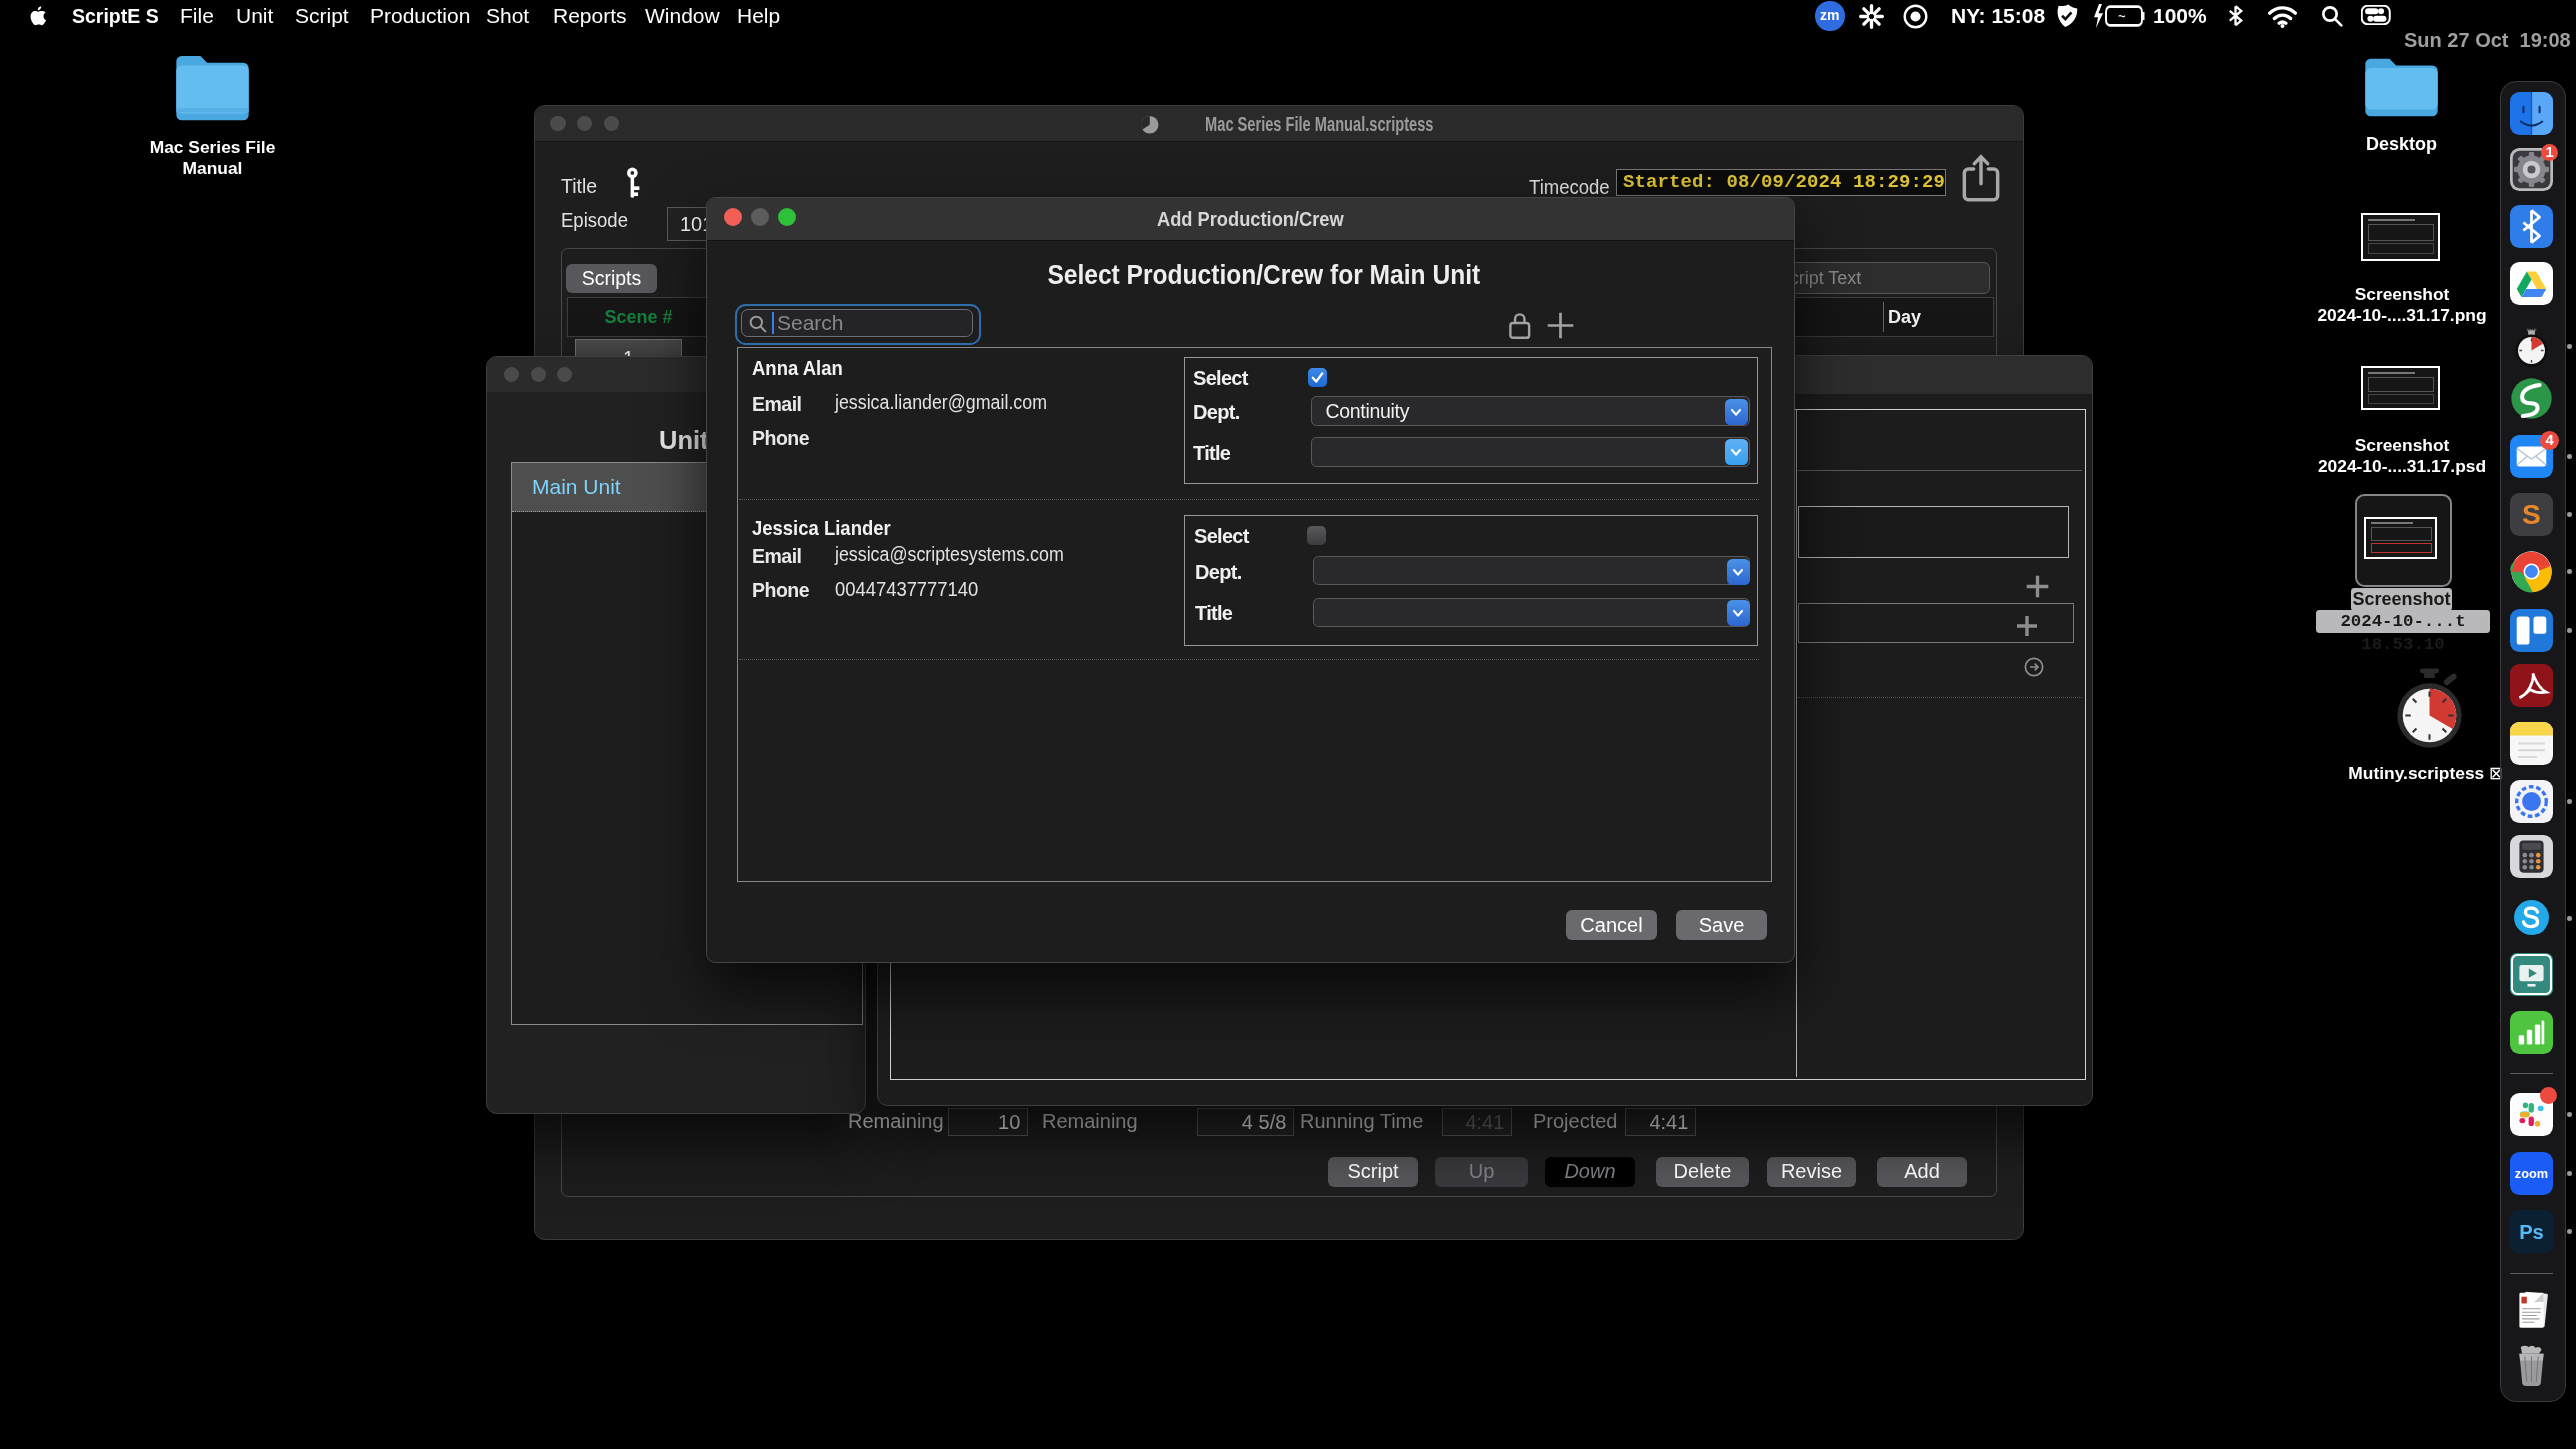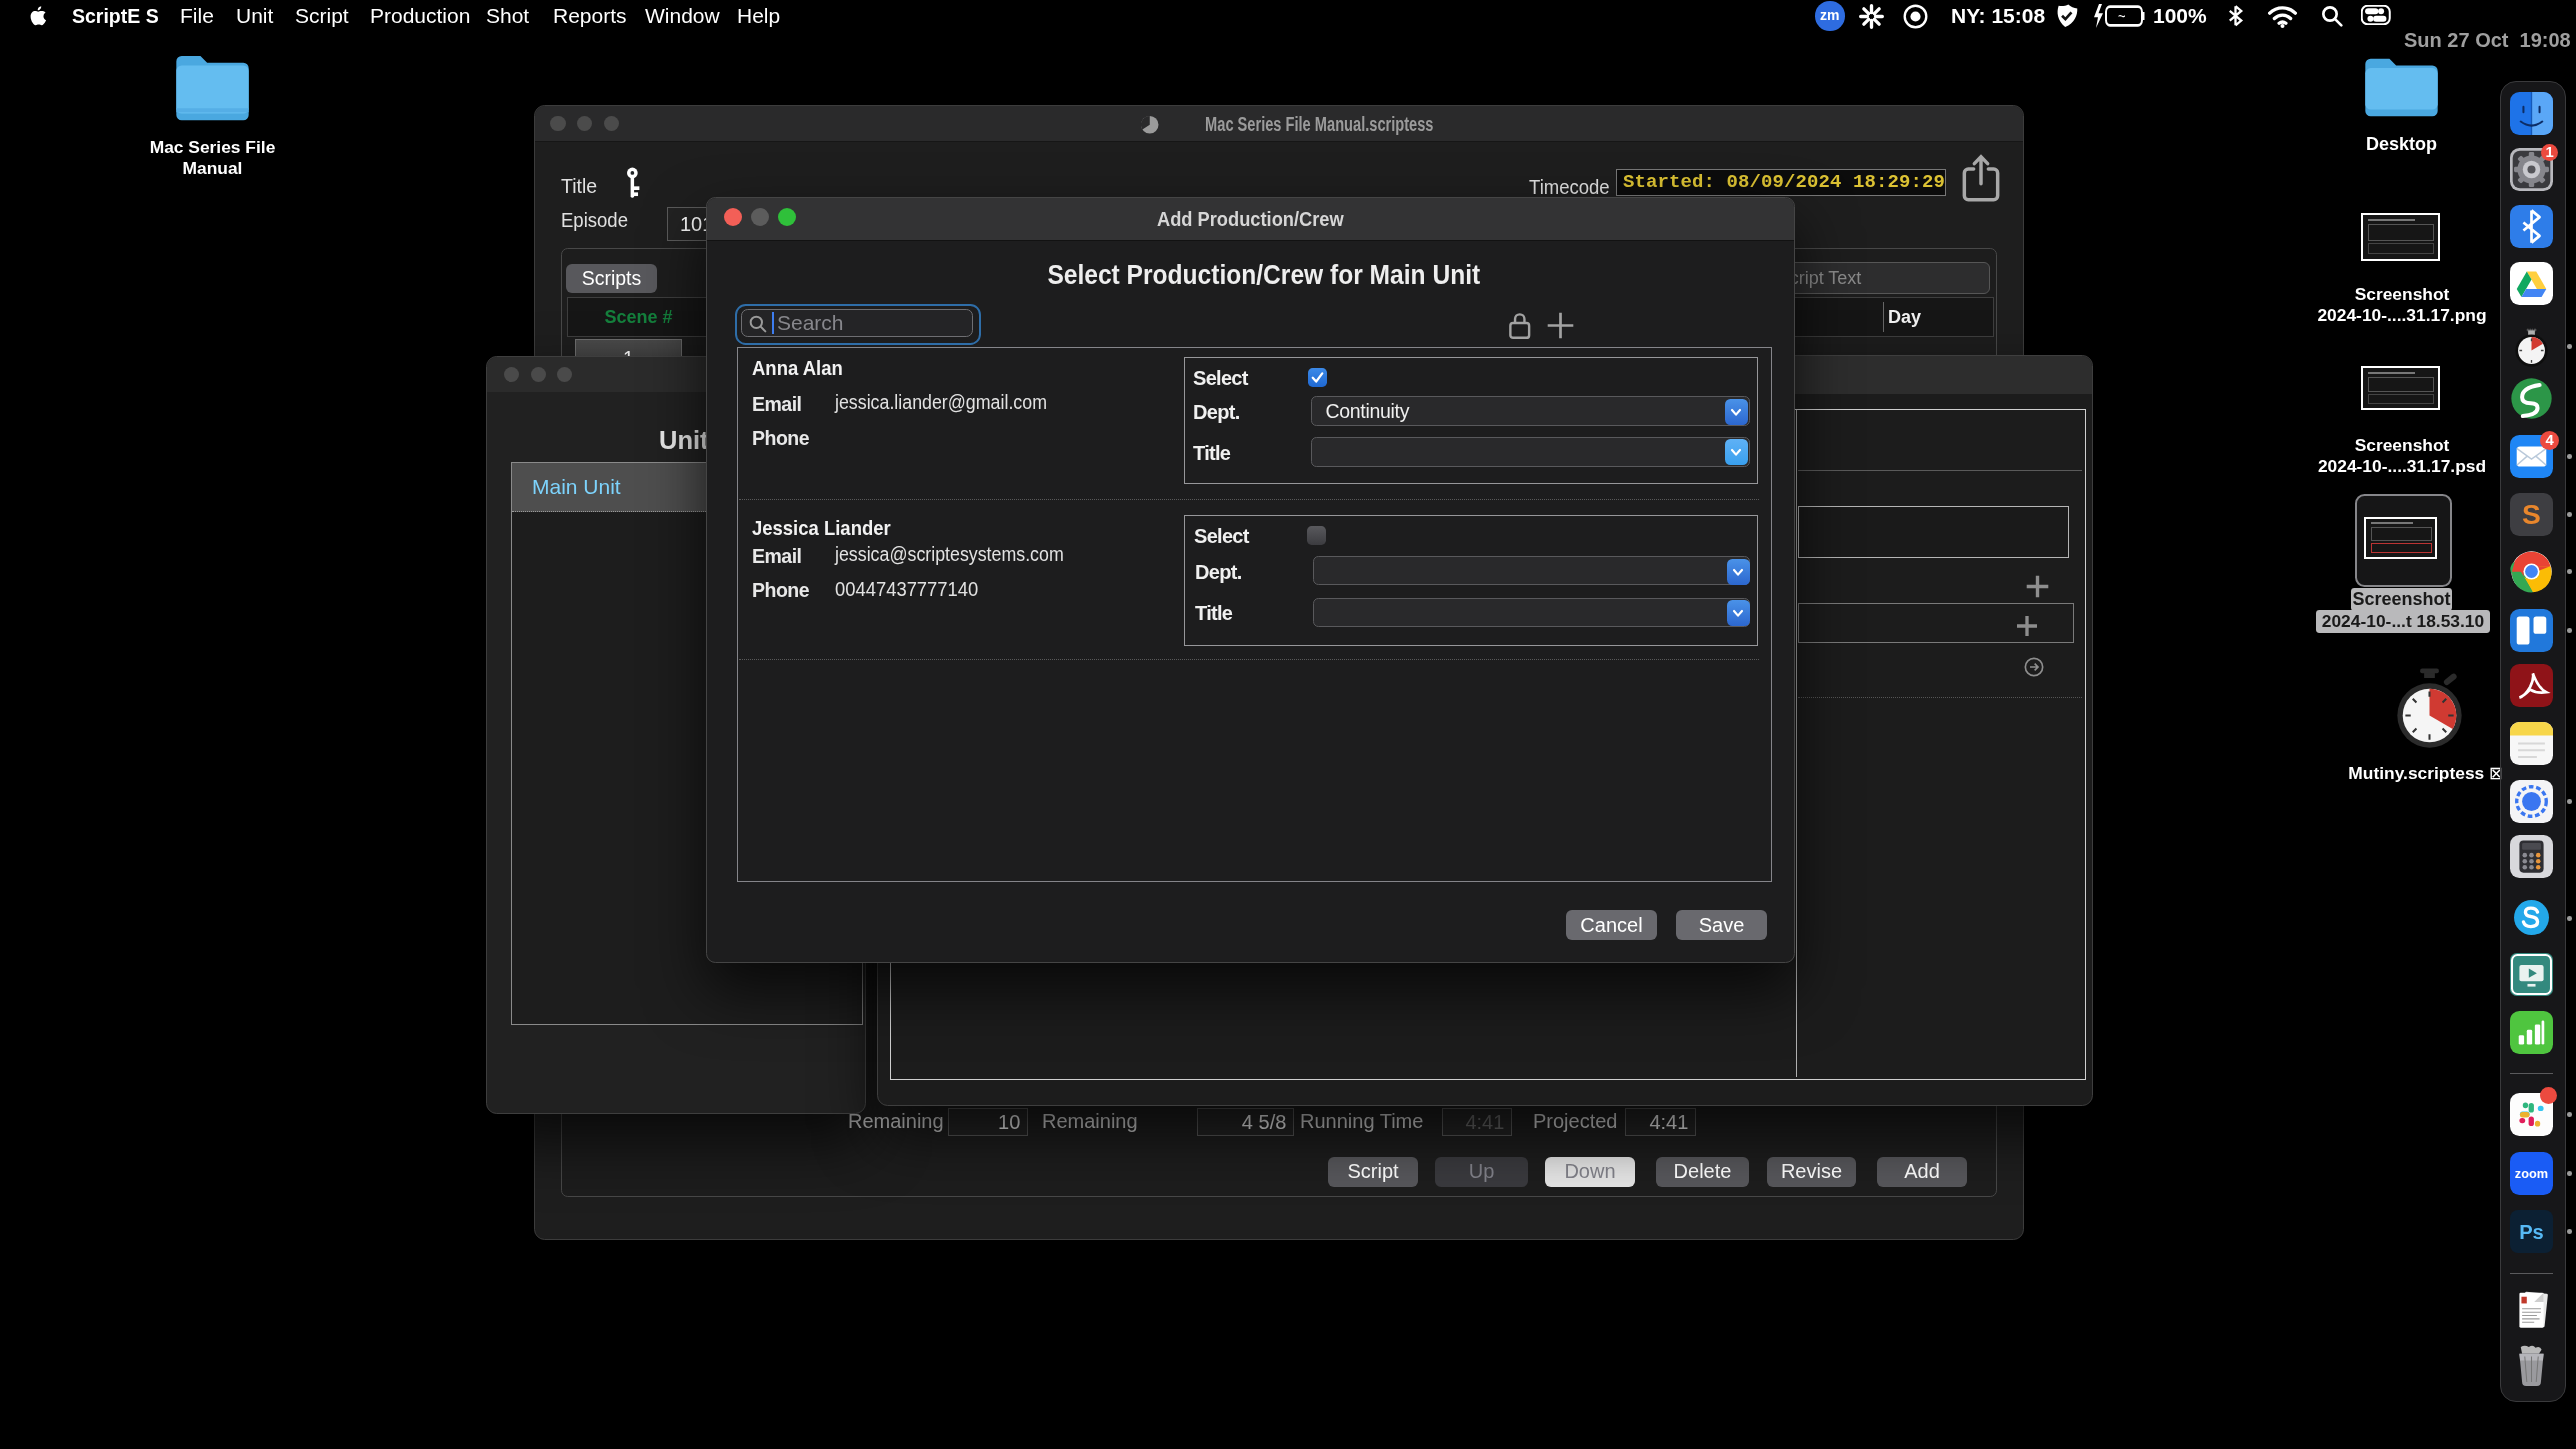--- a/index.html
+++ b/index.html
@@ -168,21 +168,21 @@
   <div class="abs" style="left:907px;top:1002px;width:68px;height:25.5px;border:0.7px solid #555;background:#232323;">
       <div class="abs" style="right:6.7px;top:2px;font-size:20px;color:#666;">4:41</div>
     </div>
   <div class="abs" style="left:998px;top:1004px;font-size:20px;color:#cecece;">Projected</div>
   <div class="abs" style="left:1090px;top:1002px;width:69px;height:25.5px;border:0.7px solid #555;background:#232323;">
       <div class="abs" style="right:6.7px;top:2px;font-size:20px;color:#eee;">4:41</div>
     </div>
 
   <div class="btn" style="left:793px;top:1051px;width:90px;height:29.5px;line-height:29.5px;background:#57575b;">Script</div>
   <div class="btn" style="left:900px;top:1051px;width:93px;height:29.5px;line-height:29.5px;background:#3a3a3e;color:#82828a;">Up</div>
-  <div class="btn" style="left:1010px;top:1051px;width:90px;height:29.5px;line-height:29.5px;background:#e5e5e5;color:#82828a;">Down</div>
+  <div class="btn" style="left:1010px;top:1051px;width:90px;height:29.5px;line-height:29.5px;background:#000000;color:#82828a;font-style:italic;">Down</div>
   <div class="btn" style="left:1121px;top:1051px;width:93px;height:29.5px;line-height:29.5px;background:#57575b;">Delete</div>
   <div class="btn" style="left:1232px;top:1051px;width:89px;height:29.5px;line-height:29.5px;background:#57575b;">Revise</div>
   <div class="btn" style="left:1342px;top:1051px;width:90px;height:29.5px;line-height:29.5px;background:#57575b;">Add</div>
 </div>
 
 <div id="winU" class="win">
   <div class="titlebar">
     <div class="tl" style="left:17px;top:10px;width:15.4px;height:15.4px;background:#4a4a4a;"></div>
     <div class="tl" style="left:44px;top:10px;width:15.4px;height:15.4px;background:#4a4a4a;"></div>
     <div class="tl" style="left:70px;top:10px;width:15.4px;height:15.4px;background:#4a4a4a;"></div>
@@ -330,21 +330,21 @@
 </div>
 <div class="iconlabel" style="left:2308px;top:435px;width:188px;">Screenshot<br>2024-10-....31.17.psd</div>
 
 <div class="abs" style="left:2355px;top:494px;width:93px;height:89px;border:2.7px solid #86868a;border-radius:9.4px;background:rgba(120,120,125,.18);"></div>
 <div class="abs" style="left:2364px;top:517px;width:69px;height:38px;background:#161616;border:2.7px solid #fff;">
   <div class="abs" style="left:4.7px;top:3.4px;width:42px;height:2px;background:#777;"></div>
   <div class="abs" style="left:4.7px;top:8px;width:59px;height:12px;border:0.7px solid #555;"></div>
   <div class="abs" style="left:4.7px;top:23.5px;width:59px;height:8px;border:0.7px solid #b33;"></div>
 </div>
 <div class="abs" style="left:2351px;top:588px;width:101px;height:23px;background:#b9b9bb;border-radius:3.4px;color:#1a1a1a;font-weight:bold;font-size:18px;text-align:center;line-height:23px;">Screenshot</div>
-<div class="abs" style="left:2316px;top:610px;width:174px;height:23px;background:#b9b9bb;border-radius:3.4px;color:#1a1a1a;font-weight:bold;font-size:17.4px;text-align:center;line-height:23px;">2024-10-...t 18.53.10</div>
+<div class="abs" style="left:2316px;top:610px;width:174px;height:23px;background:#b9b9bb;border-radius:3.4px;color:#1a1a1a;font-weight:bold;font-size:17.4px;text-align:center;line-height:23px;font-family:Liberation Mono, monospace;">2024-10-...t 18.53.10</div>
 
 <svg class="abs" style="left:2396px;top:667px" width="67" height="89" viewBox="0 0 100 132">
   <rect x="42" y="6" width="16" height="10" fill="#2b2b2b"></rect>
   <rect x="36" y="2" width="28" height="7" rx="3" fill="#2b2b2b"></rect>
   <path d="M76 22 l10 -8" stroke="#2b2b2b" stroke-width="9" stroke-linecap="round"></path>
   <circle cx="50" cy="72" r="48" fill="#2b2b2b"></circle>
   <circle cx="50" cy="72" r="40" fill="#f5f5f5"></circle>
   <path d="M50 72 L50 32 A40 40 0 0 1 84.6 92 Z" fill="#d03a32"></path>
   <g stroke="#333" stroke-width="3">
       <path d="M50 36 V44 M50 100 V108 M14 72 H22 M78 72 H86 M25 47 l5.5 5.5 M69.5 91.5 l5.5 5.5 M75 47 l-5.5 5.5 M30.5 91.5 L25 97"></path>

